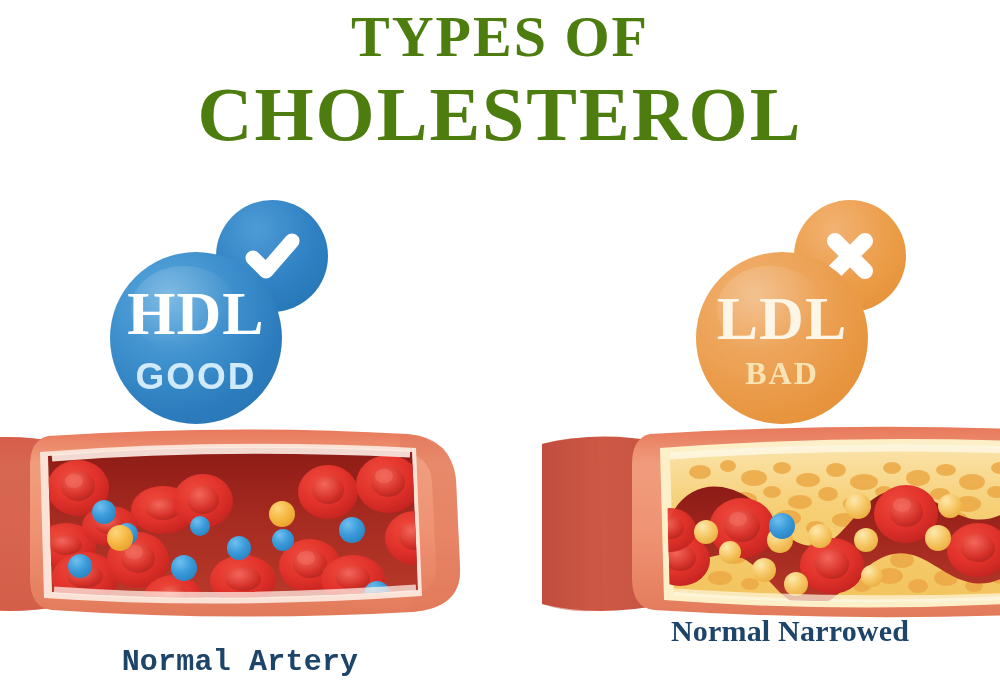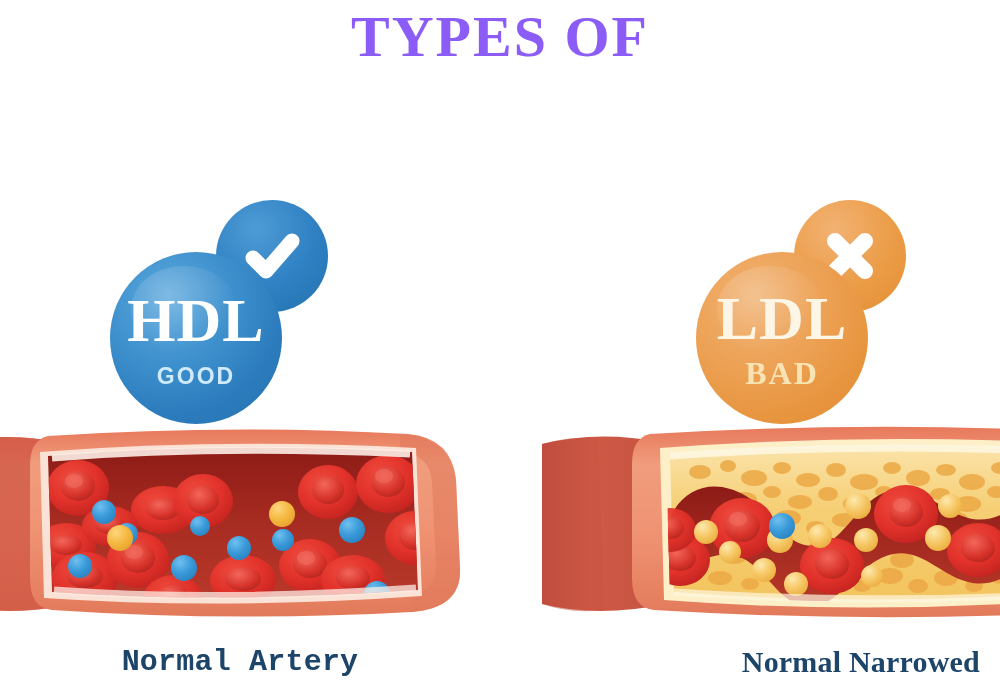--- a/index.html
+++ b/index.html
@@ -10,21 +10,21 @@
     font-family: "Liberation Sans", sans-serif;
     overflow: hidden;
   }
   #stage { position: relative; width: 1000px; height: 690px; background: #fff; }
 
   
   .title-block {
     position: absolute; top: 8px; left: 0; width: 1000px;
     text-align: center;
     font-family: "Liberation Serif", "DejaVu Serif", serif;
-    color: #8b5cf6;
+    color: #4d7c0f;
     font-weight: bold;
     letter-spacing: 0.5px;
     line-height: 1.0;
   }
   .title-line1 { font-size: 58px; letter-spacing: 2px; }
   .title-line2 { font-size: 76px; letter-spacing: 2px; margin-top: 10px; }
 
   
   .badge-wrap { position: absolute; }
   .badge-main {
@@ -49,21 +49,21 @@
     font-family: "Liberation Serif", "DejaVu Serif", serif;
     font-weight: bold; line-height: 1;
     position: relative; z-index: 3;
   }
   .badge-sub {
     font-family: "Liberation Serif", "DejaVu Serif", serif;
     font-weight: bold; line-height: 1;
     position: relative; z-index: 3;
   }
   .hdl-code { color: #ffffff; font-size: 62px; letter-spacing: 1px; }
-  .hdl-sub  { color: #cfeafb; font-size: 23px; letter-spacing: 2px; margin-top: 14px;
+  .hdl-sub  { color: #cfeafb; font-size: 37px; letter-spacing: 2px; margin-top: 14px;
               font-family: "Liberation Sans", sans-serif; }
   .ldl-code { color: #fdf6e6; font-size: 62px; letter-spacing: 1px; }
   .ldl-sub  { color: #f8e3b5; font-size: 32px; letter-spacing: 2px; margin-top: 8px; }
 
   .badge-mark {
     position: absolute; border-radius: 50%;
     display: flex; align-items: center; justify-content: center;
   }
   .mark-hdl { background: radial-gradient(circle at 36% 26%, #4e9bd6 0%, #2e80c2 55%, #2372ae 100%); }
   .mark-ldl { background: radial-gradient(circle at 36% 26%, #f2b273 0%, #eb9c46 55%, #e38f35 100%); }
@@ -79,20 +79,21 @@
   
   .artery { position: absolute; }
 </style>
 </head>
 <body>
 
 <div id="stage">
 
   <div class="title-block">
     <div class="title-line1">TYPES OF</div>
+    <div class="title-line2">CHOLESTEROL</div>
   </div>
 
   <div class="badge-wrap" style="left:110px; top:200px; width:220px; height:225px;">
 
     <div class="badge-mark mark-hdl" style="left:106px; top:0px; width:112px; height:112px; z-index:1;">
       <svg width="70" height="70" viewBox="0 0 70 70">
         <path d="M16 37 L29 50 L55 20" fill="none" stroke="#ffffff" stroke-width="15" stroke-linecap="round" stroke-linejoin="round"></path>
       </svg>
     </div>
 
@@ -431,15 +432,15 @@
         </g>
       </g>
 
       <path d="M150,38 Q332,25 520,33" stroke="#fdf6e0" stroke-width="7" fill="none" opacity="0.9"></path>
       <path d="M154,174 Q332,186 520,177" stroke="#fdf6e0" stroke-width="7" fill="none" opacity="0.7"></path>
     </svg>
   </div>
 
   <div class="caption" style="left:60px; top:645px; width:360px;font-family:Liberation Mono, monospace;">Normal Artery</div>
 
-  <div class="caption" style="left:600px; top:645px; width:380px;text-align:right;">Normal Narrowed</div>
+  <div class="caption" style="left:600px; top:614px; width:380px;">Normal Narrowed</div>
 
 </div>
 
 </body></html>

